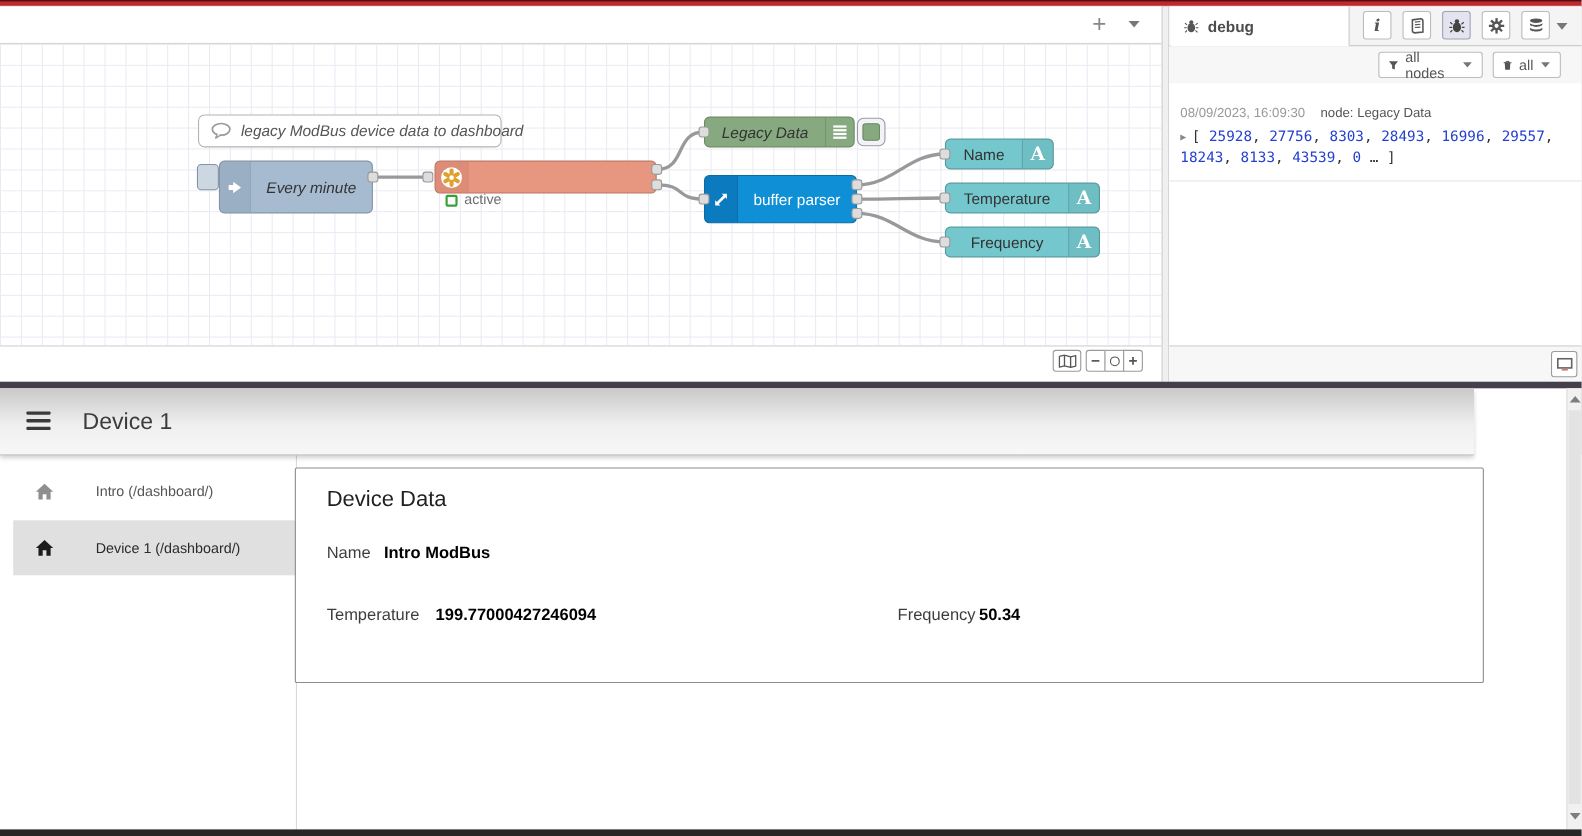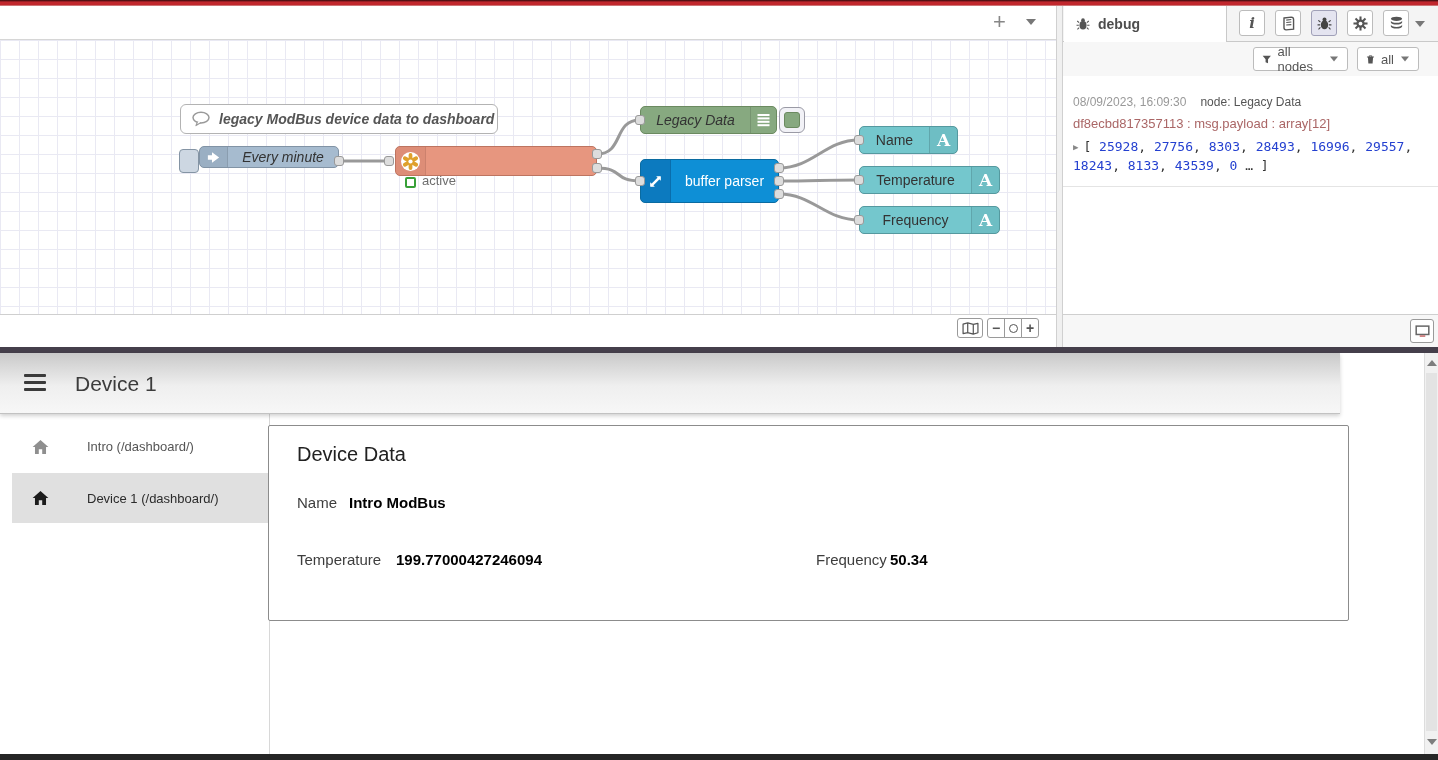--- a/index.html
+++ b/index.html
@@ -22,25 +22,25 @@
     background-image:
       linear-gradient(to right, #e9e9f3 1px, transparent 1px),
       linear-gradient(to bottom, #e9e9f3 1px, transparent 1px);
     background-size:19px 19px; }
   #wires { position:absolute; left:0; top:0; }
   .node { position:absolute; border-radius:5px; font-size:14px; color:#333; }
   .node-label { position:absolute; top:0; bottom:0; display:flex; align-items:center; justify-content:center; white-space:nowrap; }
   .port { position:absolute; width:10px; height:10px; background:#ddd; border:1px solid #999; border-radius:3px; }
   .icon-region { position:absolute; top:0; bottom:0; display:flex; align-items:center; justify-content:center; }
 
-  #comment-node { left:180px; top:64px; width:318px; height:30px; background:#fff; border:1px solid #b3b3b3; border-radius:6px;font-weight:bold; }
+  #comment-node { left:180px; top:64px; width:276px; height:30px; background:#fff; border:1px solid #b3b3b3; border-radius:6px; }
   #comment-node .node-label { left:38px; right:6px; font-style:italic; color:#555; justify-content:flex-start; }
 
   #inject-button { left:179px; top:109px; width:20px; height:24px; background:#cdd7e2; border:1px solid #8494a4; border-radius:4px; }
-  #inject-node { left:199px; top:106px; width:140px; height:22px; background:#a6bbcf; border:1px solid #8193a5; }
+  #inject-node { left:199px; top:106px; width:140px; height:48px; background:#a6bbcf; border:1px solid #8193a5; }
   #inject-node .icon-region { left:0; width:28px; background:rgba(50,70,100,0.10); border-right:1px solid rgba(0,0,0,0.10); border-radius:4px 0 0 4px; }
   #inject-node .node-label { left:28px; right:0; font-style:italic; }
 
   #modbus-node { left:395px; top:106px; width:202px; height:30px; background:#e7967f; border:1px solid #bd7460; }
   #modbus-node .icon-region { left:0; width:30px; background:rgba(120,40,20,0.08); border-right:1px solid rgba(0,0,0,0.08); border-radius:4px 0 0 4px; }
   #modbus-node .node-label { left:30px; right:0; }
   #modbus-status { left:405px; top:137px; width:11px; height:11px; border:2.5px solid #38a038; border-radius:2px; background:#fff; }
   #modbus-status-text { left:422px; top:133px; font-size:13px; color:#6e6e6e; }
 
   #legacy-node { left:640px; top:66px; width:137px; height:28px; background:#87a980; border:1px solid #6b8a60; }
@@ -340,21 +340,20 @@
       </div>
       <div class="abs caret" style="left:352px; top:15px;"></div>
     </div>
 
     <div id="messages">
       <div style="height:10px;"></div>
       <div class="dbg-msg">
         <div class="dbg-meta">
           <span>08/09/2023, 16:09:30</span><span class="nodename">node: Legacy Data</span>
         </div>
-        <div class="dbg-prop">df8ecbd817357113 : msg.payload : array[12]</div>
         <div class="dbg-value"><span class="tri">▶</span><span class="punct">[ </span><span class="num">25928</span><span class="punct">, </span><span class="num">27756</span><span class="punct">, </span><span class="num">8303</span><span class="punct">, </span><span class="num">28493</span><span class="punct">, </span><span class="num">16996</span><span class="punct">, </span><span class="num">29557</span><span class="punct">, </span><span class="num">18243</span><span class="punct">, </span><span class="num">8133</span><span class="punct">, </span><span class="num">43539</span><span class="punct">, </span><span class="num">0</span><span class="punct"> … ]</span></div>
       </div>
     </div>
 
     <div id="sb-footer">
       <div id="btn-popout">
         <svg width="15" height="13" viewBox="0 0 16 14">
             <rect x="1.2" y="1.2" width="13.6" height="9" fill="none" stroke="#666" stroke-width="1.6"></rect>
             <rect x="5" y="11" width="6" height="1.8" fill="#c77"></rect>
           </svg>

